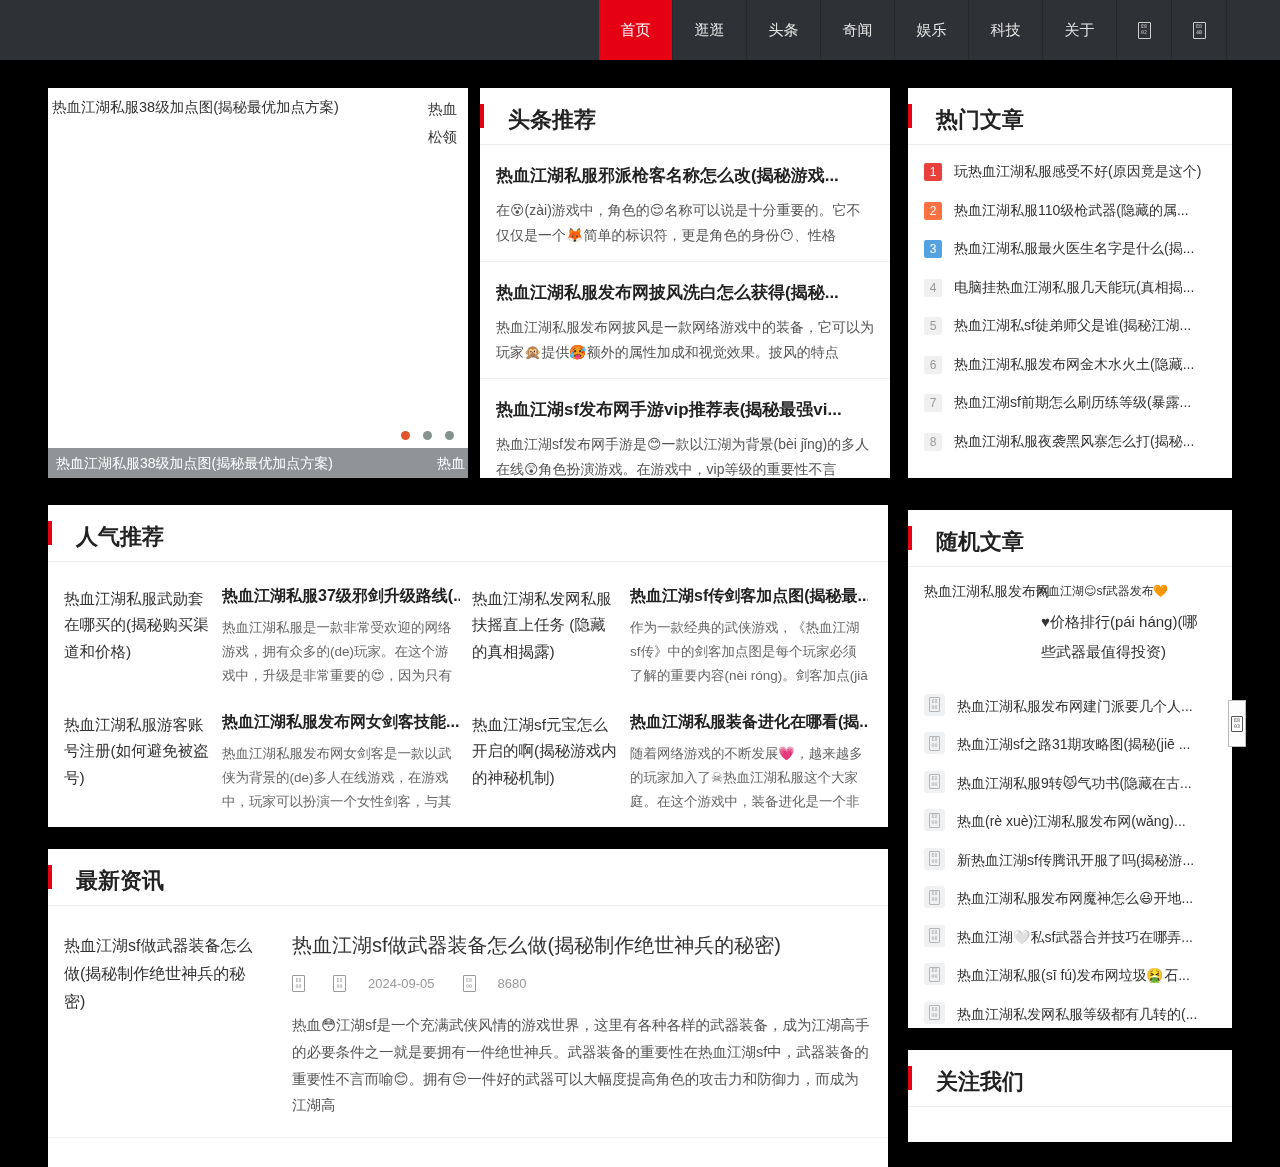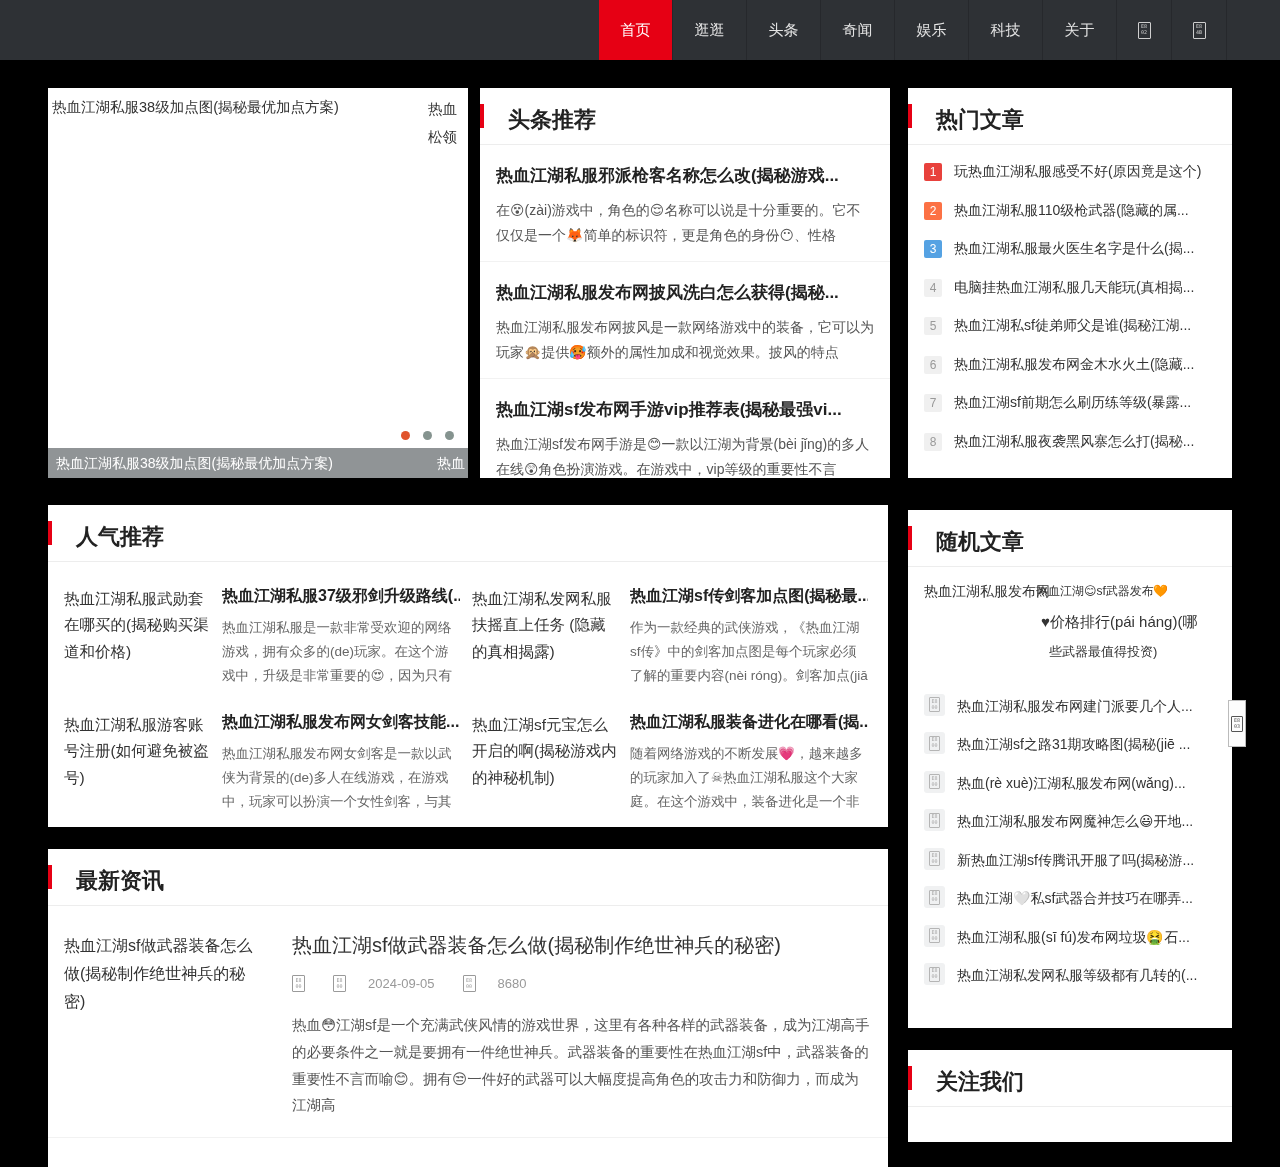--- a/index.html
+++ b/index.html
@@ -68,21 +68,21 @@
   .p-content { flex:1; overflow:hidden; }
   .p-title { font-size:16px; font-weight:bold; color:#222; white-space:nowrap; overflow:hidden; }
   .p-excerpt { margin-top:9px; font-size:13.5px; color:#666; line-height:1.78; height:72px; overflow:hidden; }
 
   
   .random { left:908px; top:510px; width:324px; height:518px; overflow:hidden; }
   .r-featured { position:relative; margin:10px 16px 6px 16px; height:92px; cursor:pointer; }
   .r-alt { position:absolute; left:0; top:6px; font-size:14px; color:#333; }
   .r-l1 { position:absolute; left:112px; top:6px; font-size:12px; color:#333; white-space:nowrap; }
   .r-l2 { position:absolute; left:117px; top:36px; font-size:15px; color:#333; white-space:nowrap; }
-  .r-l3 { position:absolute; left:117px; top:66px; font-size:13px; color:#333; white-space:nowrap;margin-left:8px; }
+  .r-l3 { position:absolute; left:117px; top:66px; font-size:15px; color:#333; white-space:nowrap; }
   .r-list { list-style:none; padding:2px 16px 0 16px; }
   .r-item { display:flex; align-items:flex-end; height:38.5px; cursor:pointer; }
   .r-badge { flex:0 0 21px; height:22px; background:#f0f1f2; border-radius:3px; color:#a9a9a9;
              display:flex; align-items:center; justify-content:center; margin-right:12px; }
   .r-badge .tofu { border-color:#b5b5b5; width:11px; height:15px; }
   .r-item .t { font-size:14px; color:#333; white-space:nowrap; overflow:hidden; }
 
   
   .latest { left:48px; top:849px; width:840px; height:400px; }
   .l-article { display:flex; gap:28px; padding:26px 16px 18px 16px; border-bottom:1px solid #f2f2f2; cursor:pointer; }
@@ -257,33 +257,39 @@
       <li class="r-item">
         <span class="r-badge">
             <span class="tofu">E8 00</span>
           </span>
         <span class="t">热血江湖sf之路31期攻略图(揭秘(jiē ...</span>
         </li>
       <li class="r-item">
         <span class="r-badge">
             <span class="tofu">E8 00</span>
           </span>
+        <span class="t">热血江湖私服9转😾气功书(隐藏在古...</span>
+        </li>
+      <li class="r-item">
+        <span class="r-badge">
+            <span class="tofu">E8 00</span>
+          </span>
         <span class="t">热血(rè xuè)江湖私服发布网(wǎng)...</span>
         </li>
       <li class="r-item">
         <span class="r-badge">
             <span class="tofu">E8 00</span>
           </span>
+        <span class="t">新热血江湖sf传腾讯开服了吗(揭秘游...</span>
+        </li>
+      <li class="r-item">
+        <span class="r-badge">
+            <span class="tofu">E8 00</span>
+          </span>
         <span class="t">热血江湖私服发布网魔神怎么😃开地...</span>
-        </li>
-      <li class="r-item">
-        <span class="r-badge">
-            <span class="tofu">E8 00</span>
-          </span>
-        <span class="t">新热血江湖sf传腾讯开服了吗(揭秘游...</span>
         </li>
       <li class="r-item">
         <span class="r-badge">
             <span class="tofu">E8 00</span>
           </span>
         <span class="t">热血江湖🤍私sf武器合并技巧在哪弄...</span>
         </li>
       <li class="r-item">
         <span class="r-badge">
             <span class="tofu">E8 00</span>

